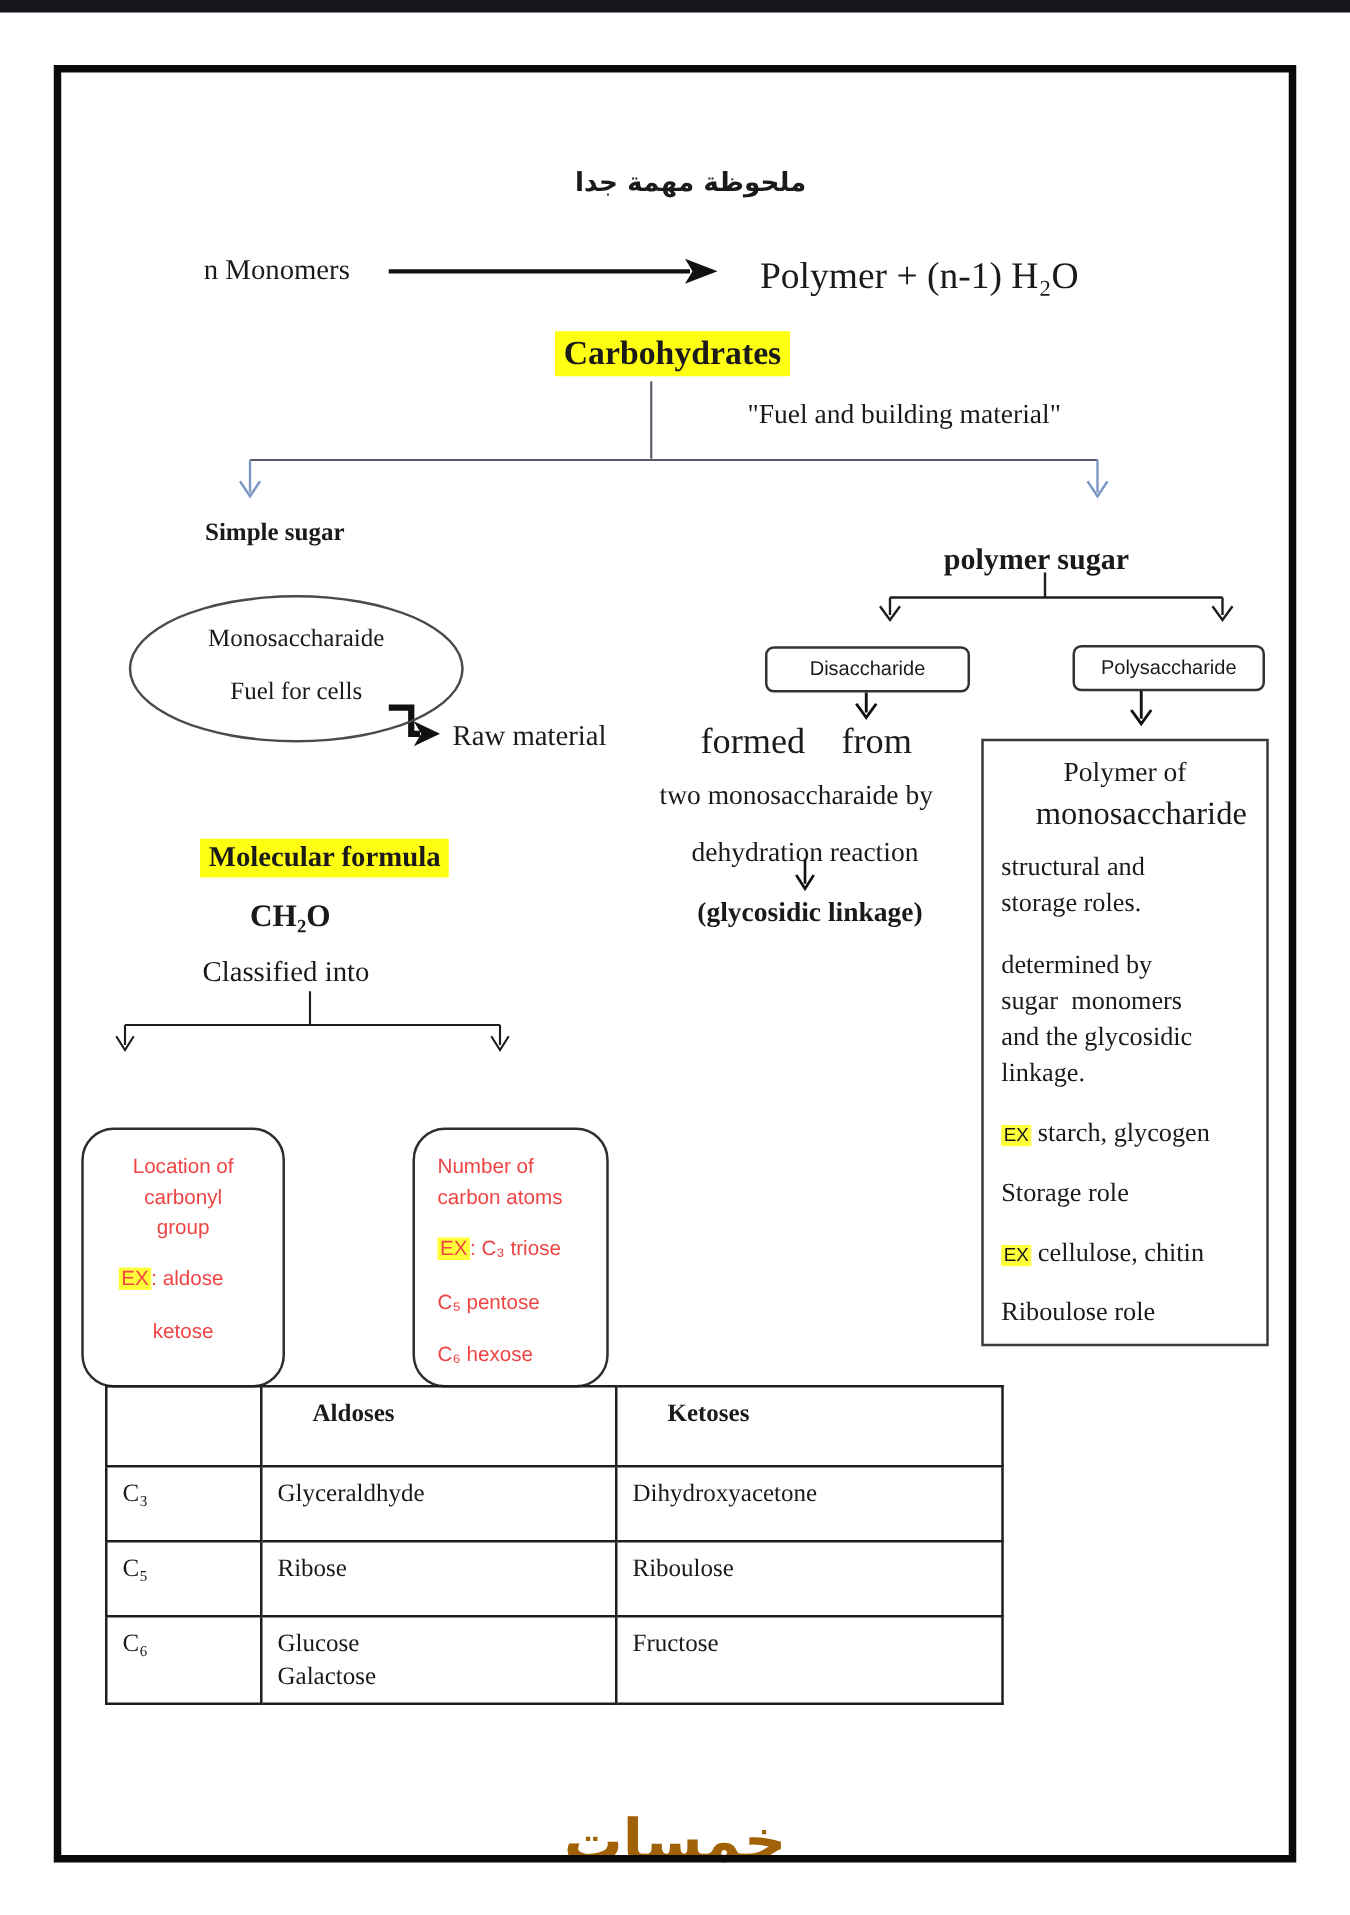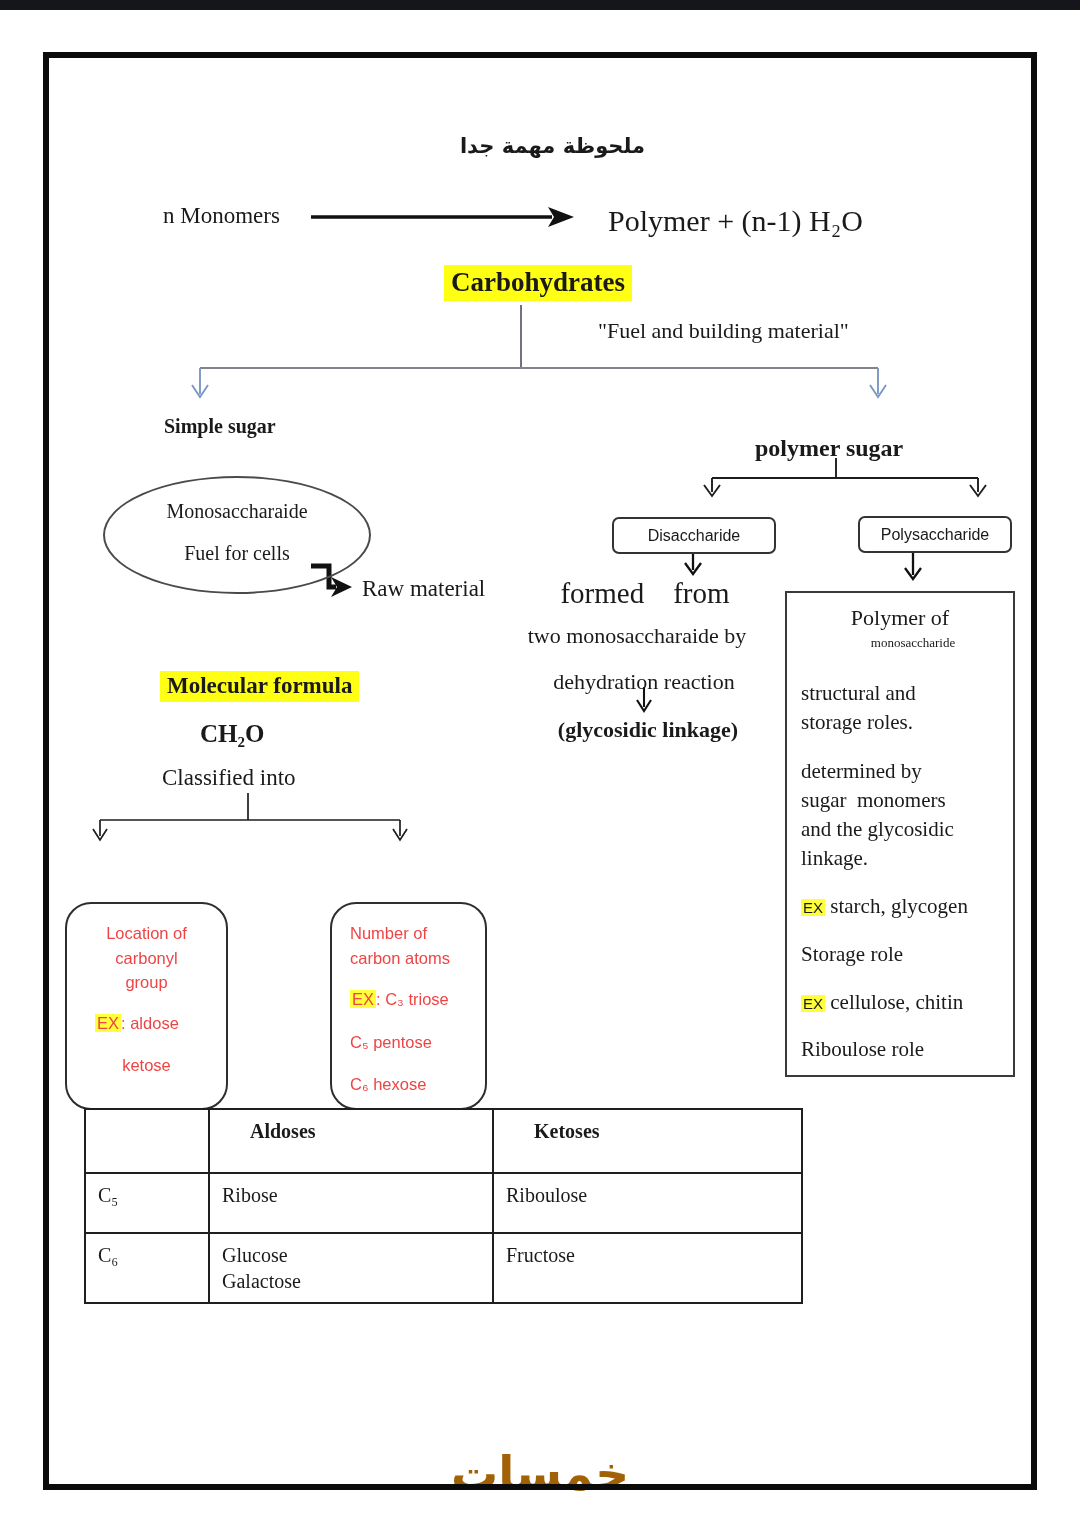--- a/index.html
+++ b/index.html
@@ -152,21 +152,21 @@
     <span>Polysaccharide</span>
   </div>
 
   <div class="abs txt ctr pre" style="left:515px;top:575px;width:260px;font-size:29px;">formed    from</div>
   <div class="abs txt ctr" style="left:507px;top:622px;width:260px;font-size:22px;">two monosaccharaide by</div>
   <div class="abs txt ctr" style="left:514px;top:668px;width:260px;font-size:22px;">dehydration reaction</div>
   <div class="abs txt ctr b" style="left:518px;top:716px;width:260px;font-size:22px;">(glycosidic linkage)</div>
 
   <div id="poly-box" class="abs">
     <div class="ln ctr" style="left:0;width:226px;top:12px;font-size:22px;">Polymer of</div>
-    <div class="ln ctr" style="left:0;width:252px;top:42px;font-size:13px;">monosaccharide</div>
+    <div class="ln ctr" style="left:0;width:252px;top:42px;font-size:26px;">monosaccharide</div>
     <div class="ln" style="left:14px;top:88px;">structural and</div>
     <div class="ln" style="left:14px;top:117px;">storage roles.</div>
     <div class="ln" style="left:14px;top:166px;">determined by</div>
     <div class="ln pre" style="left:14px;top:195px;">sugar  monomers</div>
     <div class="ln" style="left:14px;top:224px;">and the glycosidic</div>
     <div class="ln" style="left:14px;top:253px;">linkage.</div>
     <div class="ln" style="left:14px;top:301px;">
       <span class="exhl">EX</span><span> starch, glycogen</span>
     </div>
     <div class="ln" style="left:14px;top:349px;">Storage role</div>
@@ -201,20 +201,25 @@
   </div>
 
   <table id="sugar-table" class="abs">
     <tbody>
         <tr class="hdr">
       <td class="c0"></td>
       <td class="c1">Aldoses</td>
       <td class="c2">Ketoses</td>
     </tr>
     <tr class="r">
+      <td class="c0">C₃</td>
+      <td class="c1">Glyceraldhyde</td>
+      <td class="c2">Dihydroxyacetone</td>
+    </tr>
+    <tr class="r">
       <td class="c0">C₅</td>
       <td class="c1">Ribose</td>
       <td class="c2">Riboulose</td>
     </tr>
     <tr class="r">
       <td class="c0">C₆</td>
       <td class="c1">Glucose
 Galactose</td>
       <td class="c2">Fructose</td>
     </tr>

